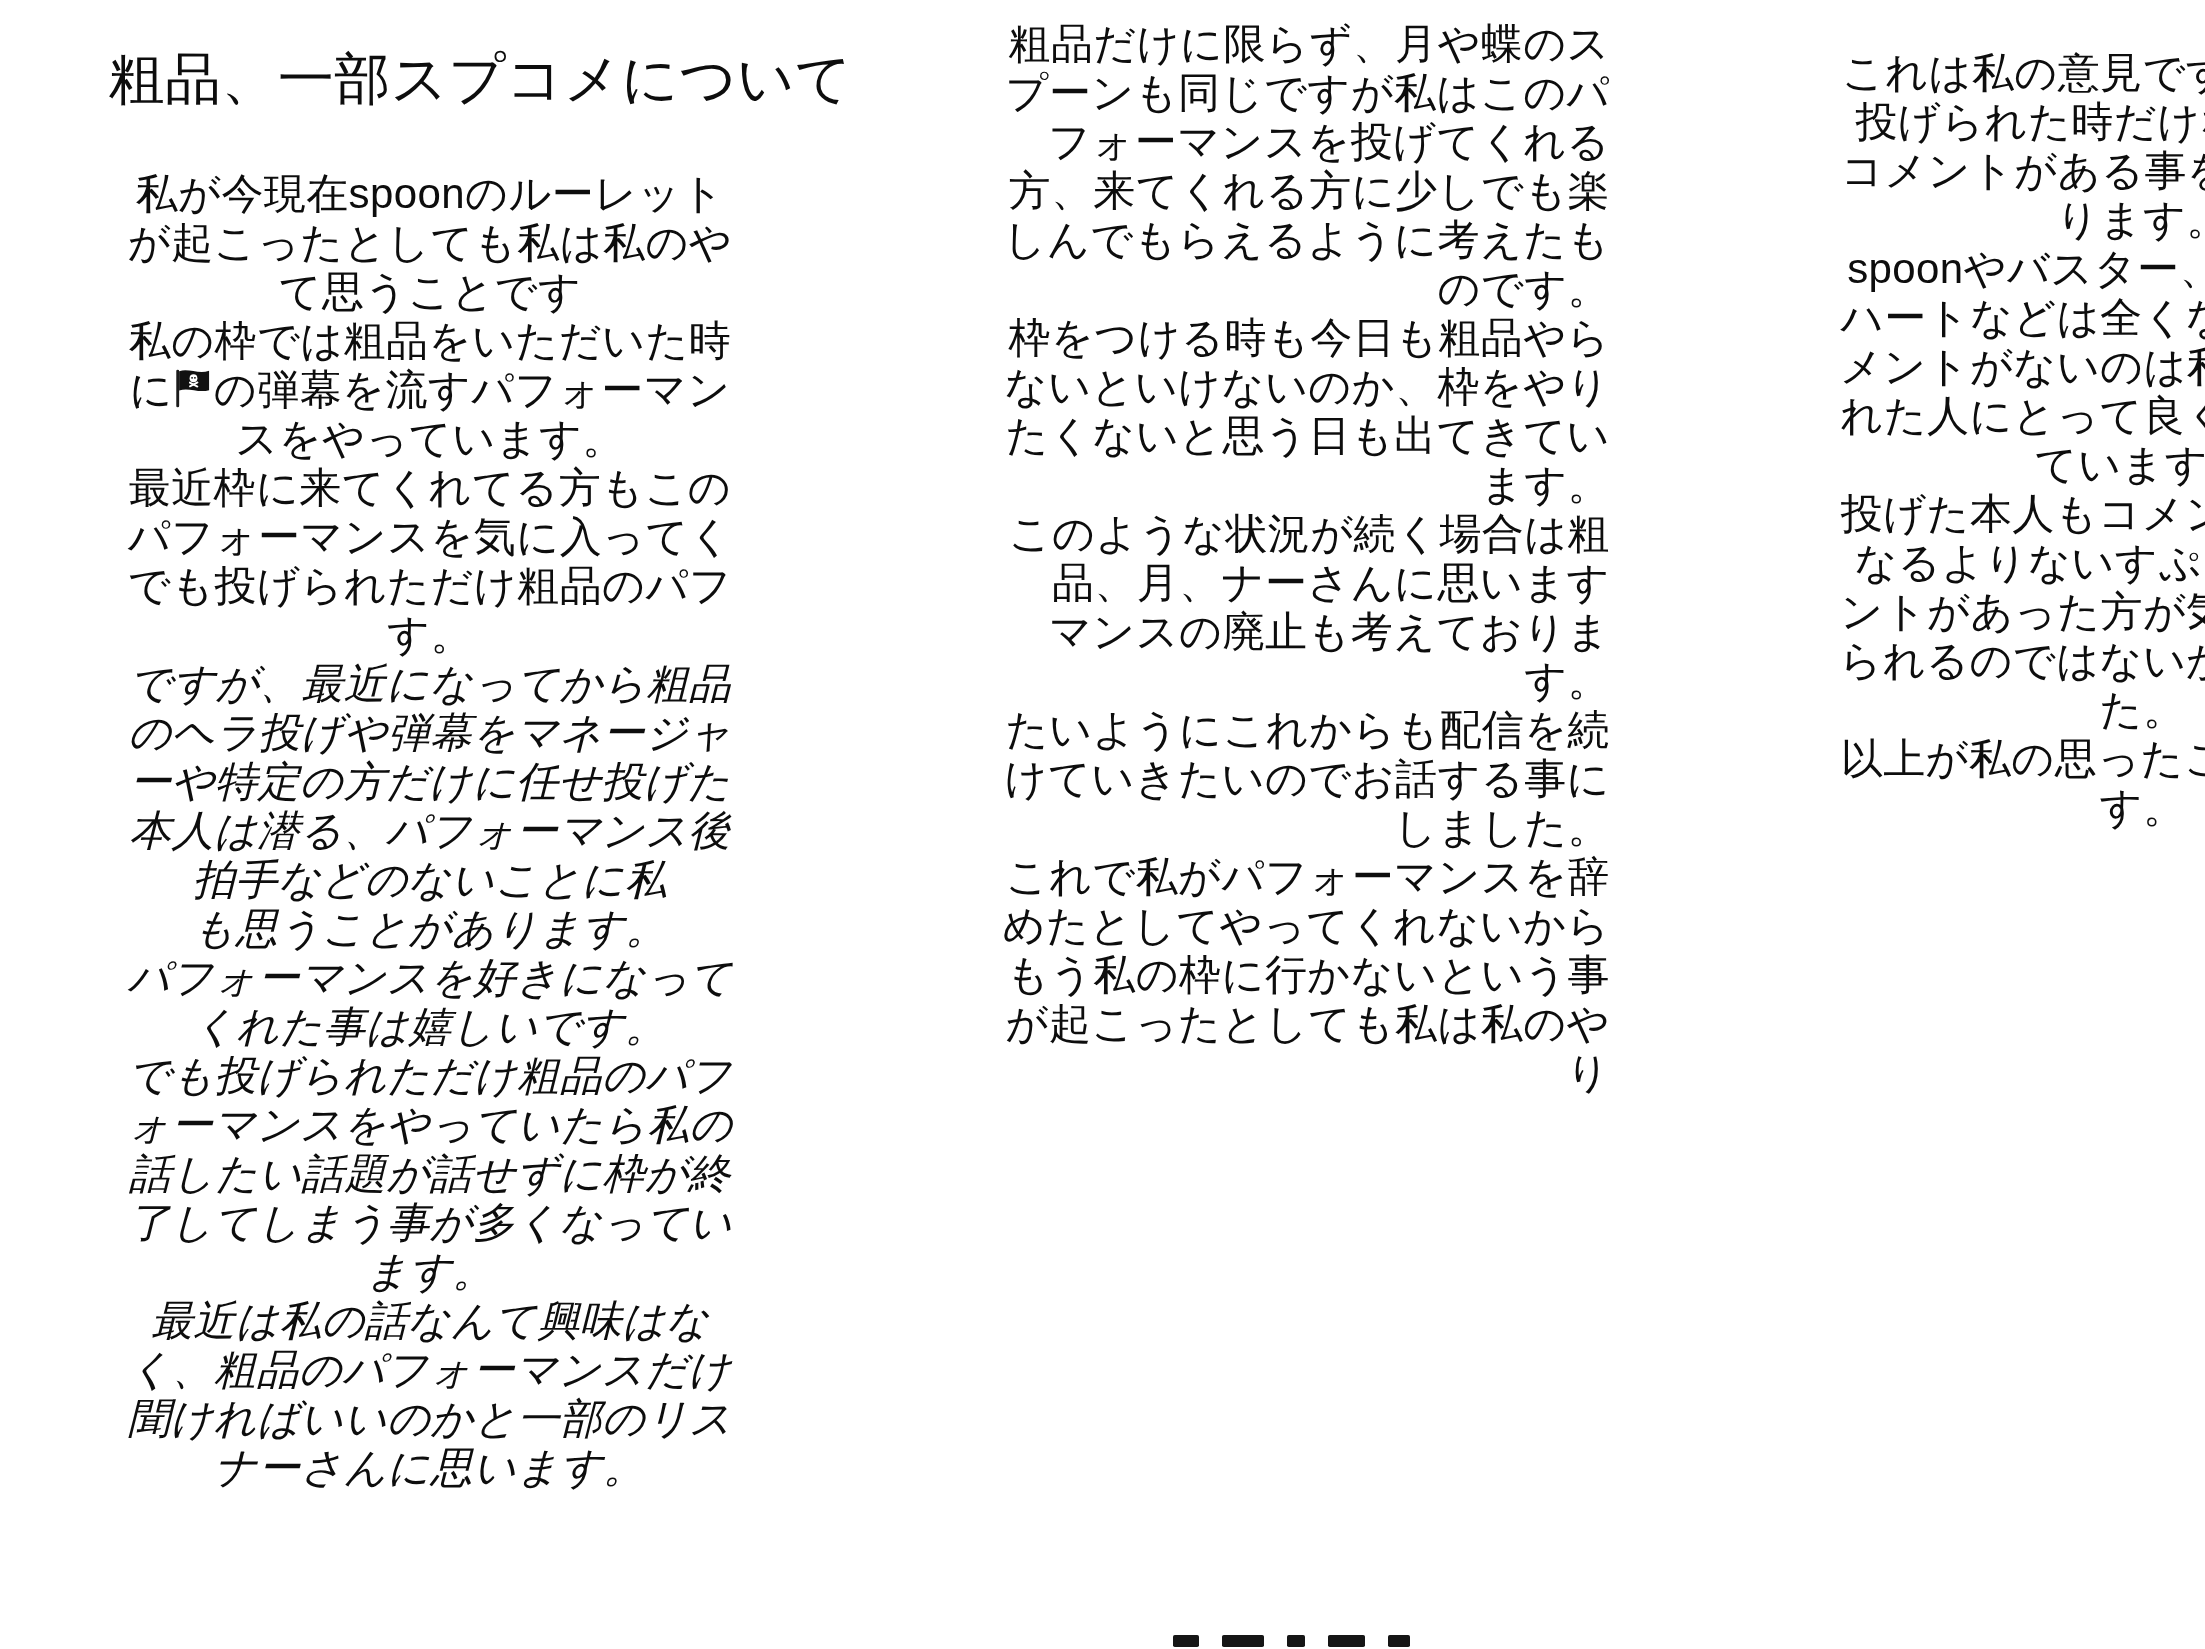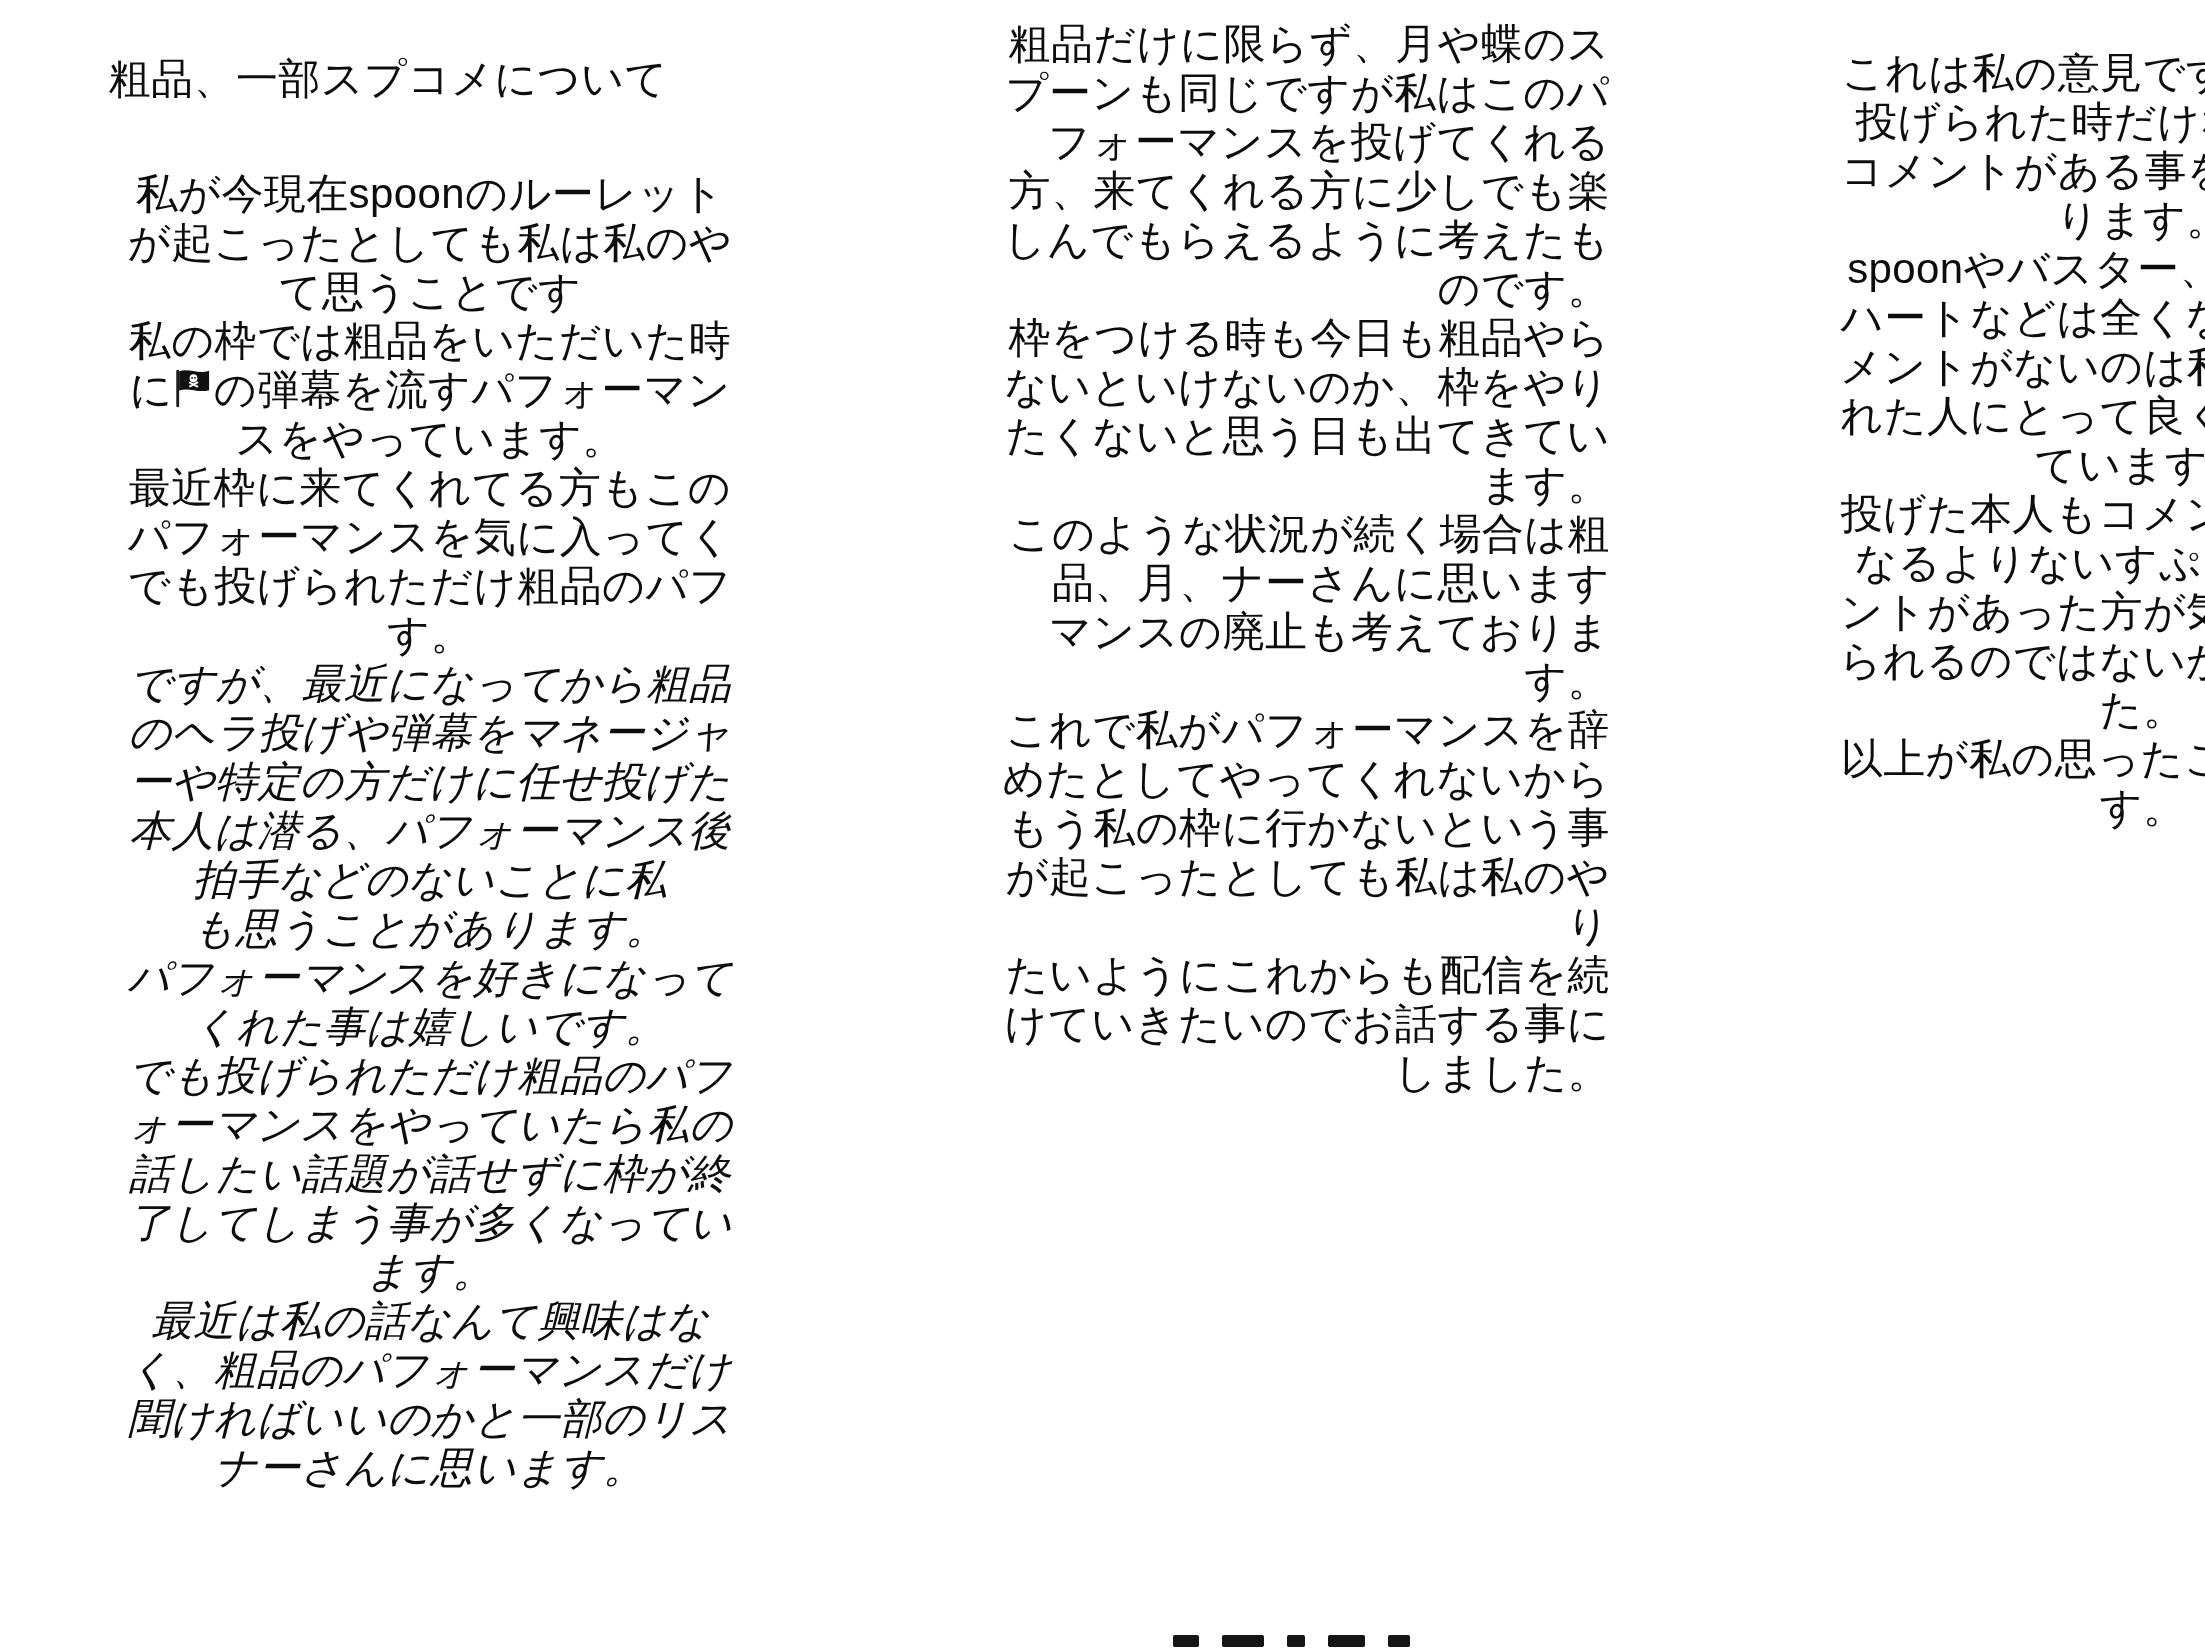--- a/index.html
+++ b/index.html
@@ -15,21 +15,21 @@
     position:absolute;
     text-align:center;
     font-size:42px;
     line-height:49px;
     letter-spacing:0.4px;
   }
   .col1{left:99px;top:52px;width:662px;}
   .col2{left:973px;top:18.5px;width:637px;text-align:right;}
   .col3{left:1824px;top:48px;width:637px;}
   .title{
-    font-size:42px;
+    font-size:56px;
     font-weight:400;
     margin:0 0 64px 0;
     text-align:left;
     padding-left:9.7px;
     line-height:53px;
     white-space:nowrap;
   }
   p.para{margin:0;white-space:pre-line;}
   .gap{margin-top:24px;font-style:italic;}
   .gap70{margin-top:31px;}
@@ -102,28 +102,28 @@
 しんでもらえるように考えたも
 のです。</p>
     <p class="para gap-small">枠をつける時も今日も粗品やら
 ないといけないのか、枠をやり
 たくないと思う日も出てきてい
 ます。</p>
     <p class="para gap-small">このような状況が続く場合は粗
 品、月、ナーさんに思います
 マンスの廃止も考えておりま
 す。</p>
+    <p class="para gap-small">たいようにこれからも配信を続
+けていきたいのでお話する事に
+しました。</p>
     <p class="para gap-small">これで私がパフォーマンスを辞
 めたとしてやってくれないから
 もう私の枠に行かないという事
 が起こったとしても私は私のや
 り</p>
-    <p class="para gap-small">たいようにこれからも配信を続
-けていきたいのでお話する事に
-しました。</p>
   </div>
 
   <div class="clipped-frag">
     <i class="m1"></i>
       <i class="m2"></i>
       <i class="m3"></i>
       <i class="m4"></i>
       <i class="m5"></i>
   </div>
 

